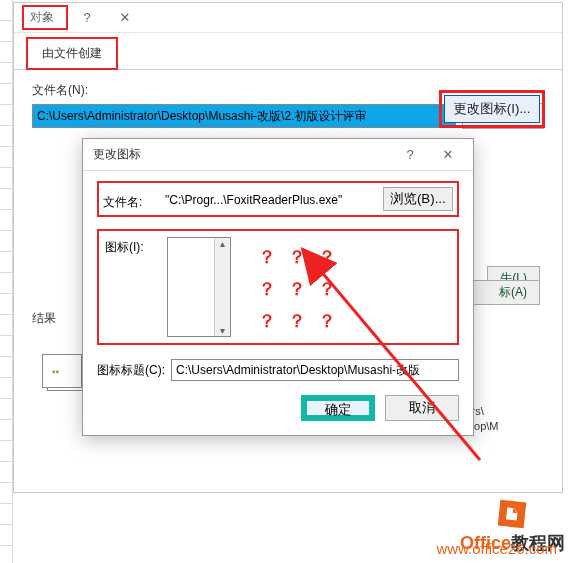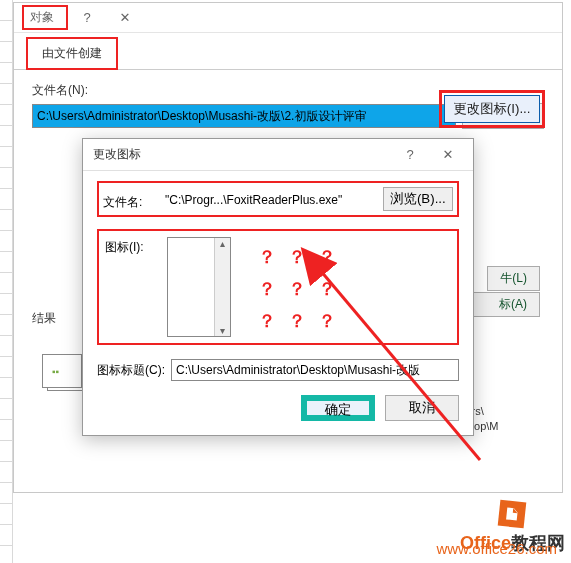--- a/index.html
+++ b/index.html
@@ -100,21 +100,21 @@
     }
     .side-link {
       position: absolute;
       right: 22px;
       color: #14532d;
       padding: 3px 12px;
       border: 1px solid #aaa;
       background:#efefef;
     }
     .side-link.l1 { top: 196px; }
-    .side-link.l2 { top: 222px; padding-left: 40px; }
+    .side-link.l2 { top: 210px; padding-left: 40px; }
     .pdf-stub {
       position:absolute;
       right: 34px; top: 334px;
       width: 68px;
       color:#333;
       font-size:11px;
       text-align:left;
       line-height:1.4;
     }
     .change-icon-btn {

